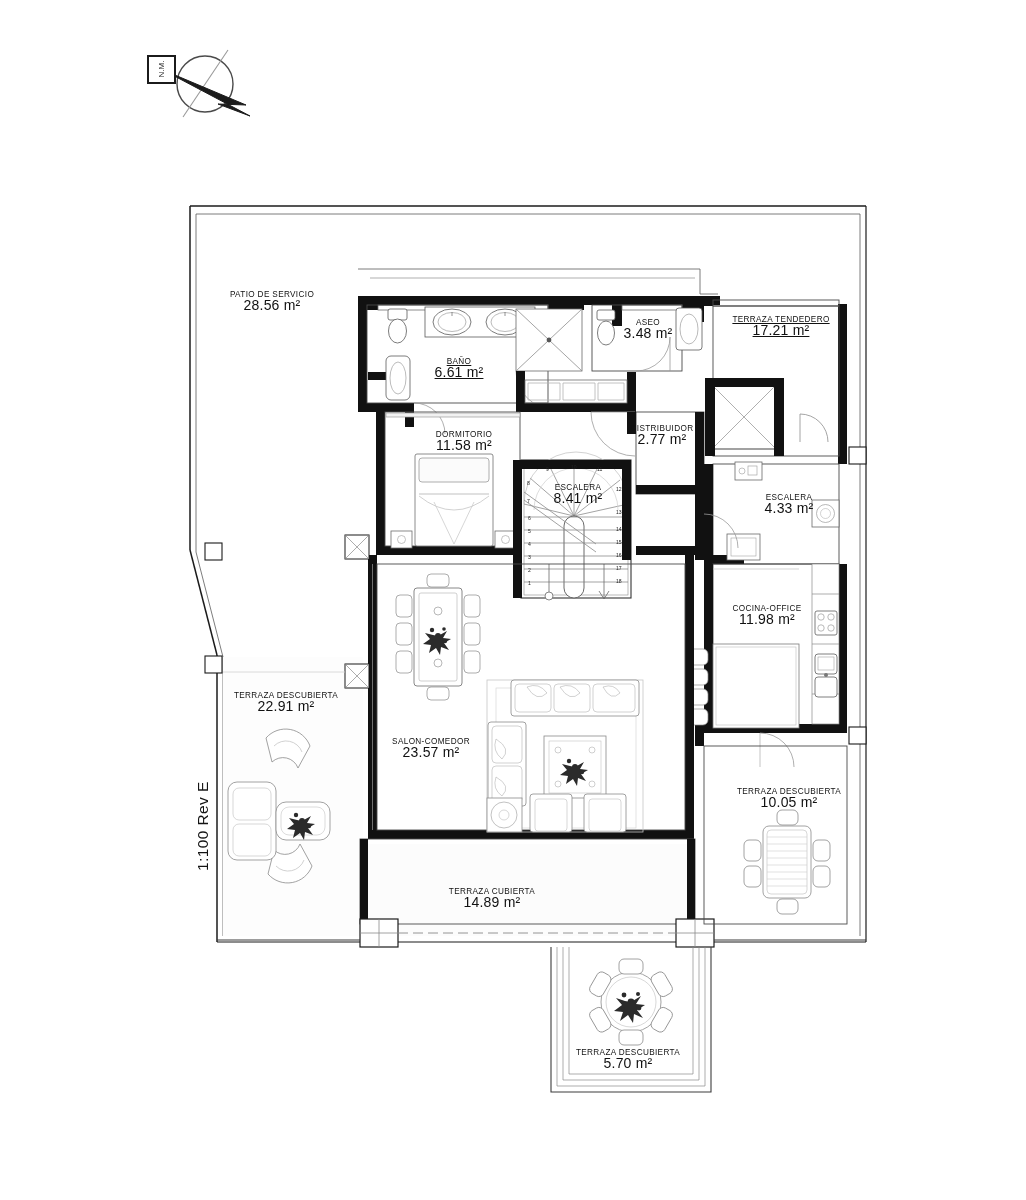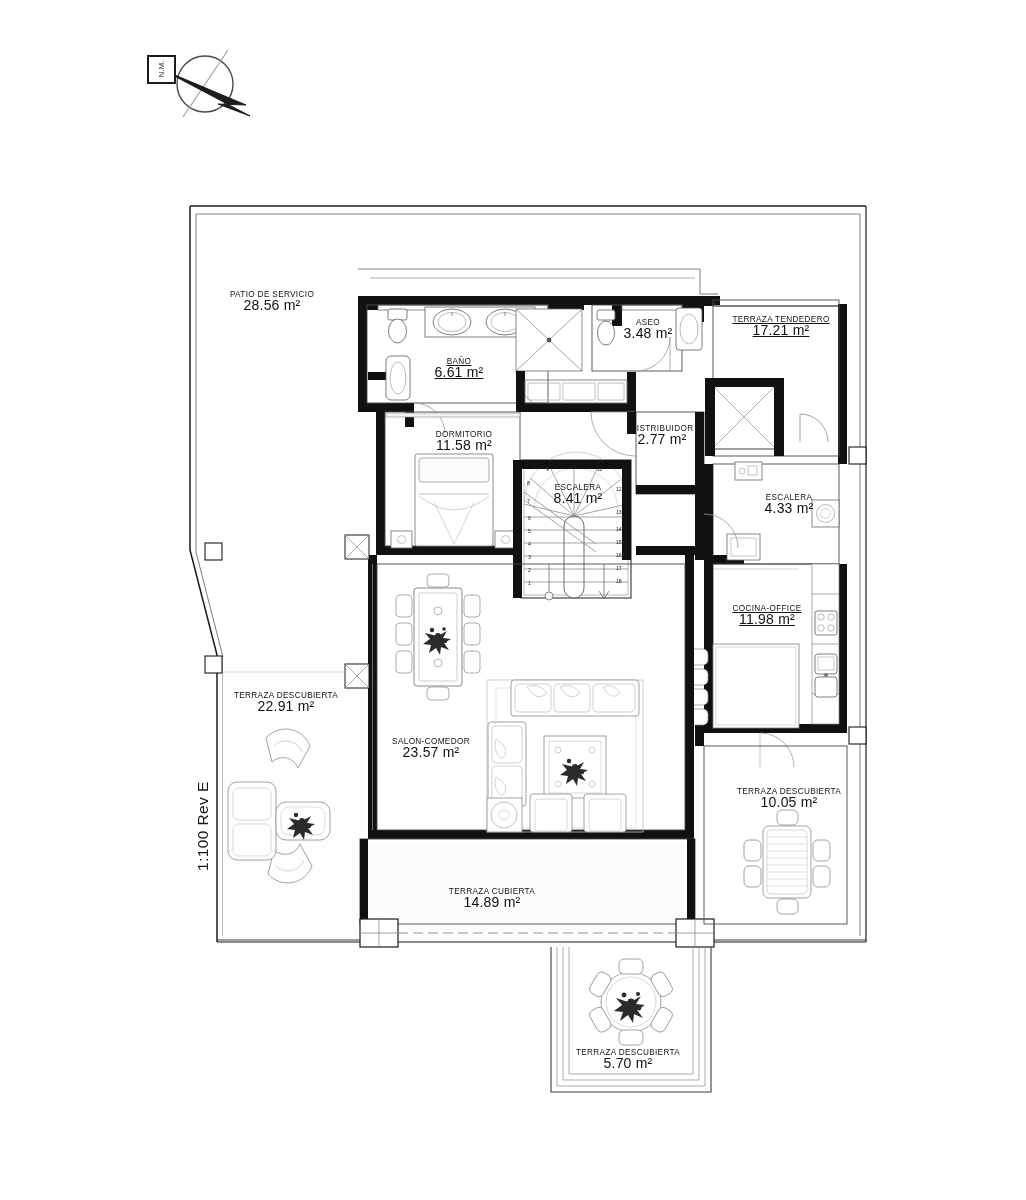--- a/index.html
+++ b/index.html
@@ -628,21 +628,21 @@
     <span class="ar">2.77 m²</span>
   </div>
   <div class="lbl" style="left:578px;top:478px;transform:translateX(-50%);">
     <span class="nm">ESCALERA</span>
     <span class="ar">8.41 m²</span>
   </div>
   <div class="lbl" style="left:789px;top:488px;transform:translateX(-50%);">
     <span class="nm">ESCALERA</span>
     <span class="ar">4.33 m²</span>
   </div>
-  <div class="lbl" style="left:767px;top:599px;transform:translateX(-50%);text-decoration:underline;">
+  <div class="lbl" style="left:767px;top:599px;transform:translateX(-50%);">
     <span class="nm">COCINA-OFFICE</span>
     <span class="ar">11.98 m²</span>
   </div>
   <div class="lbl" style="left:286px;top:686px;transform:translateX(-50%);">
     <span class="nm">TERRAZA DESCUBIERTA</span>
     <span class="ar">22.91 m²</span>
   </div>
   <div class="lbl" style="left:431px;top:732px;transform:translateX(-50%);">
     <span class="nm">SALON-COMEDOR</span>
     <span class="ar">23.57 m²</span>

